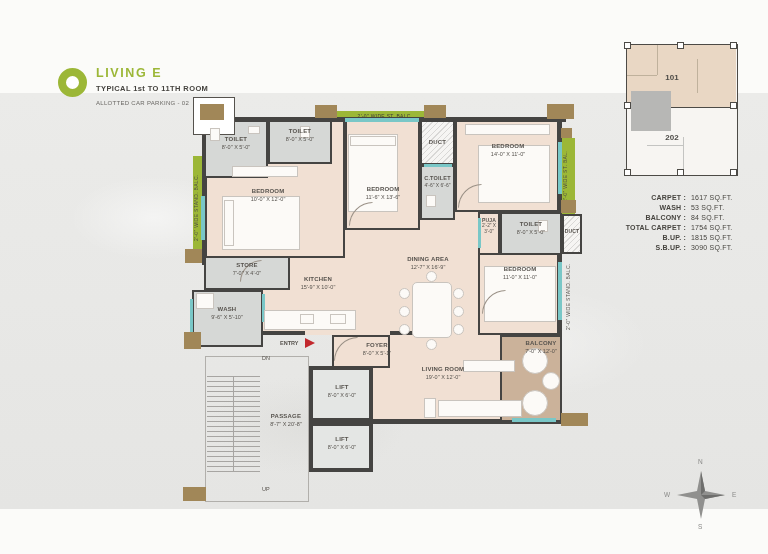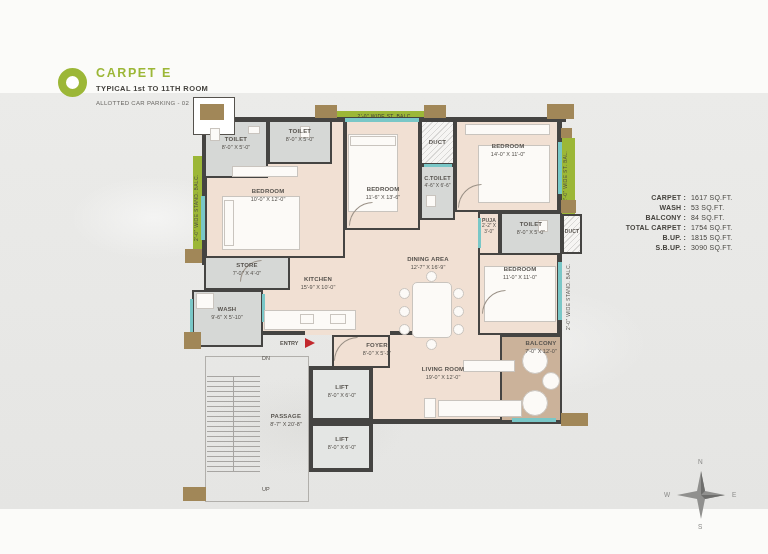--- a/index.html
+++ b/index.html
@@ -64,24 +64,43 @@
   .compass-letter{position:absolute;font-size:6.5px;color:#8a8a88;}
 </style>
 </head>
 <body>
 
 <div id="canvas">
 
   <div class="texband"></div>
 
   <div class="logo-ring"></div>
-  <div class="title">CARPET E</div>
+  <div class="title">LIVING E</div>
   <div class="subtitle">TYPICAL 1st TO 11TH ROOM</div>
   <div class="parking">ALLOTTED CAR PARKING - 02</div>
 
+  <div class="kp">
+    <div class="abs" style="left:0;top:0;width:109px;height:62px;background:#e9d7c4;border-bottom:1.5px solid #4c4a46;"></div>
+    <div class="abs" style="left:4px;top:46px;width:40px;height:40px;background:#b7b7b5;"></div>
+    <div class="kp-line" style="left:30px;top:0;width:1px;height:30px;"></div>
+    <div class="kp-line" style="left:0;top:30px;width:30px;height:1px;"></div>
+    <div class="kp-line" style="left:70px;top:14px;width:1px;height:34px;"></div>
+    <div class="kp-line" style="left:56px;top:92px;width:1px;height:38px;background:#c4c4c2;"></div>
+    <div class="kp-line" style="left:20px;top:100px;width:36px;height:1px;background:#c4c4c2;"></div>
+    <div class="kp-label" style="left:20px;top:28px;">101</div>
+    <div class="kp-label" style="left:20px;top:88px;">202</div>
+    <div class="kp-sq" style="left:-3px;top:-3px;"></div>
+      <div class="kp-sq" style="left:50px;top:-3px;"></div>
+    <div class="kp-sq" style="left:103px;top:-3px;"></div>
+      <div class="kp-sq" style="left:-3px;top:57px;"></div>
+    <div class="kp-sq" style="left:103px;top:57px;"></div>
+      <div class="kp-sq" style="left:-3px;top:124px;"></div>
+    <div class="kp-sq" style="left:50px;top:124px;"></div>
+      <div class="kp-sq" style="left:103px;top:124px;"></div>
+  </div>
 
   <div class="stats">
     <div class="stat-row">
         <div class="stat-label">CARPET :</div>
         <div class="stat-value">1617 SQ.FT.</div>
       </div>
     <div class="stat-row">
         <div class="stat-label">WASH :</div>
         <div class="stat-value">53 SQ.FT.</div>
       </div>

